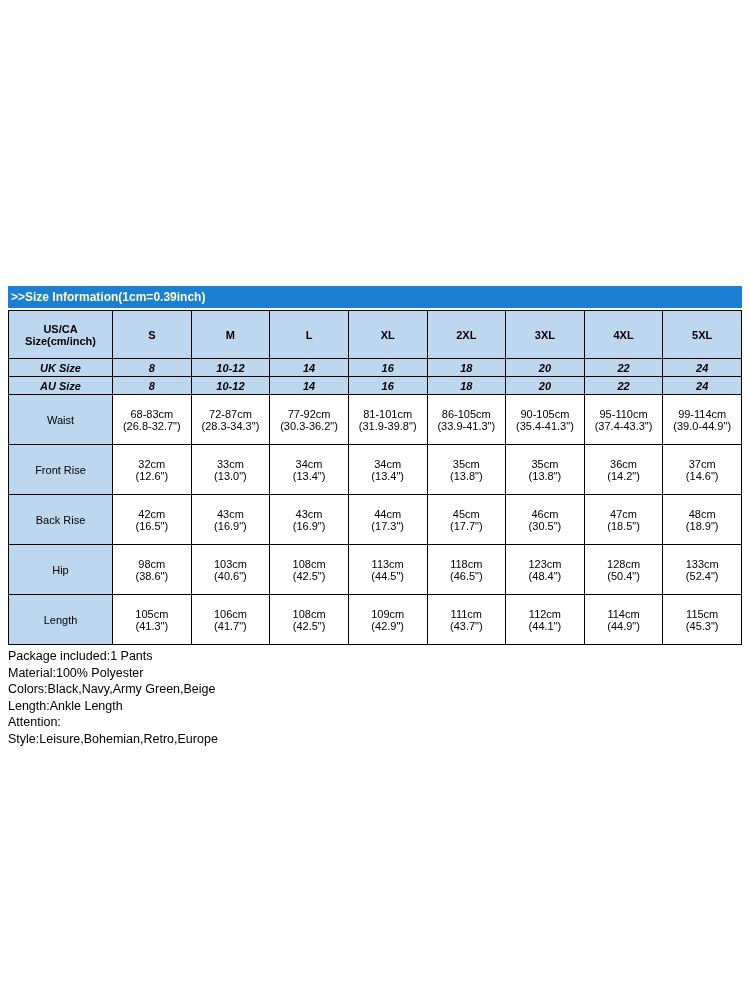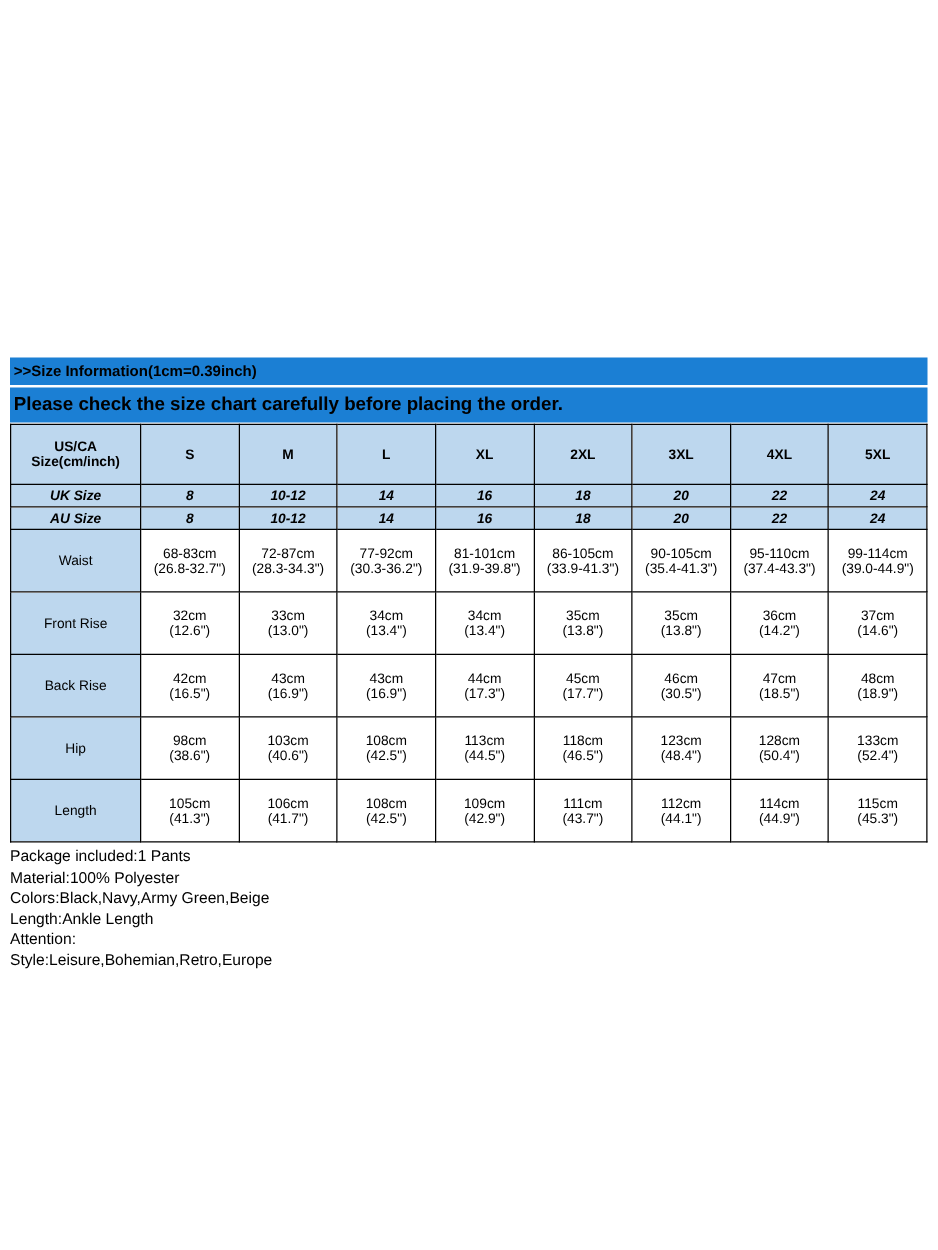--- a/index.html
+++ b/index.html
@@ -10,21 +10,21 @@
     color: #000;
     position: relative;
   }
   .content {
     position: absolute;
     top: 286px; left: 8px;
     width: 734px;
   }
   .title-bar {
     background: var(--bar-bg, #1b7fd4);
-    color: #000000;
+    color: #fef9c3;
     font-weight: bold;
   }
   .title-bar.line1 {
     font-size: 12px;
     padding: 4px 3px 4px 3px;
     margin-bottom: 2px;
   }
   .title-bar.line2 {
     font-size: 15px;
     padding: 5px 3px 6px 3px;
@@ -60,21 +60,20 @@
   }
   .notes .note-line { white-space: nowrap; }
 </style>
 </head>
 <body>
 
 <div class="content">
 
   <div class="title-bar line1">&gt;&gt;Size Information(1cm=0.39inch)</div>
 
-  <div class="title-bar line2">Please check the size chart carefully before placing the order.</div>
 
   <table class="size-table">
     <colgroup>
       <col style="width:104px">
       <col>
         <col>
         <col>
         <col>
         <col>
         <col>

